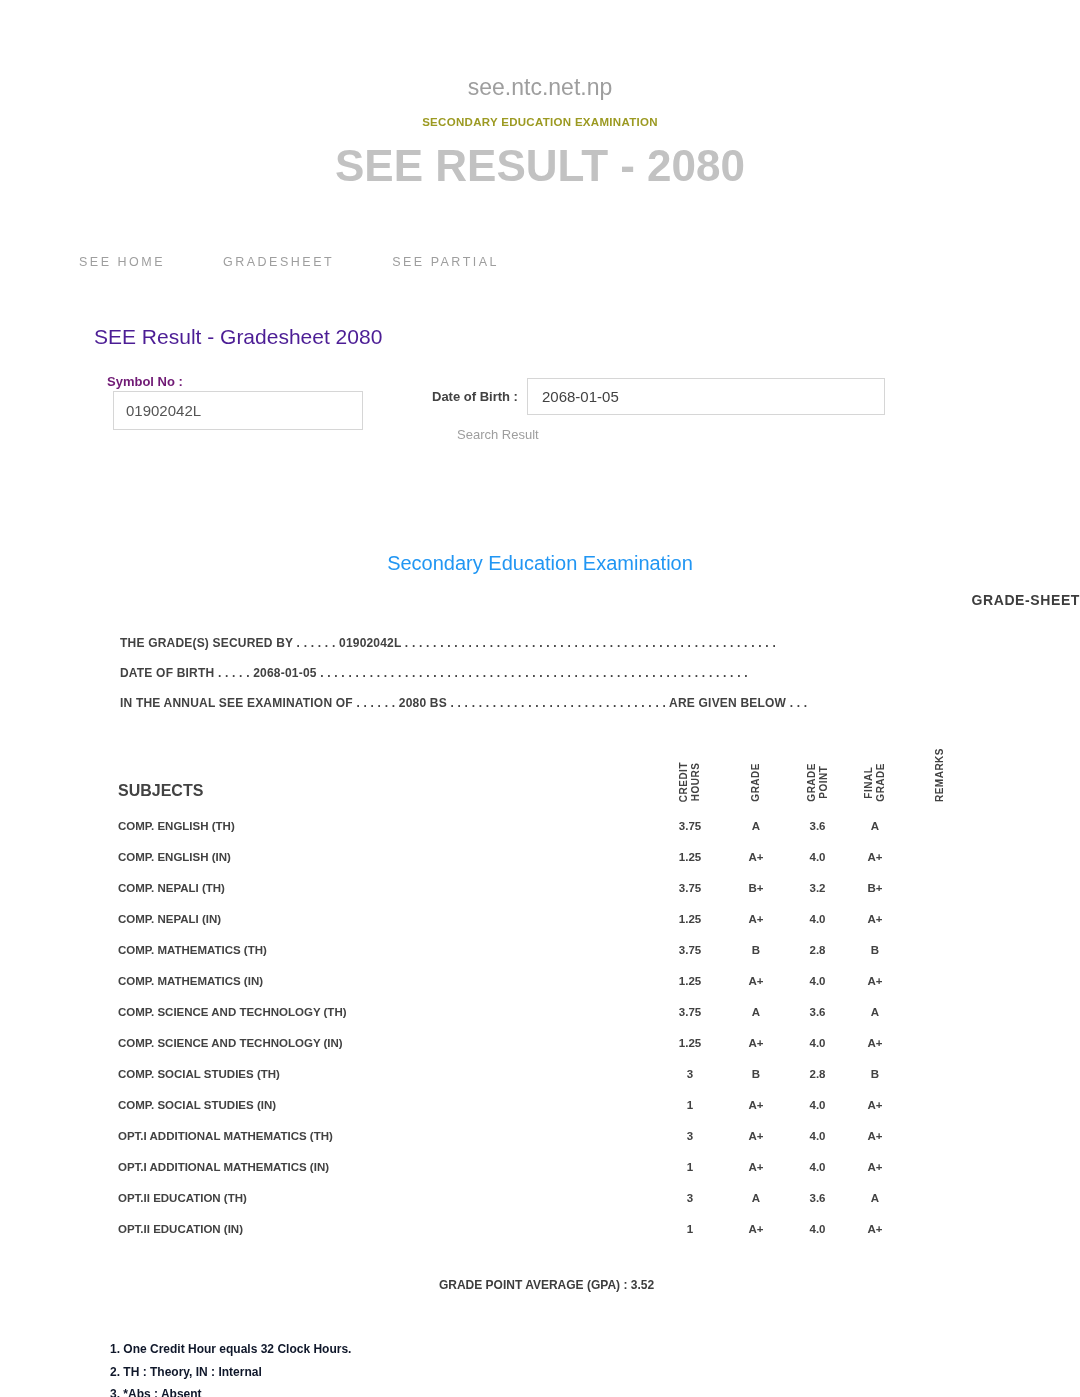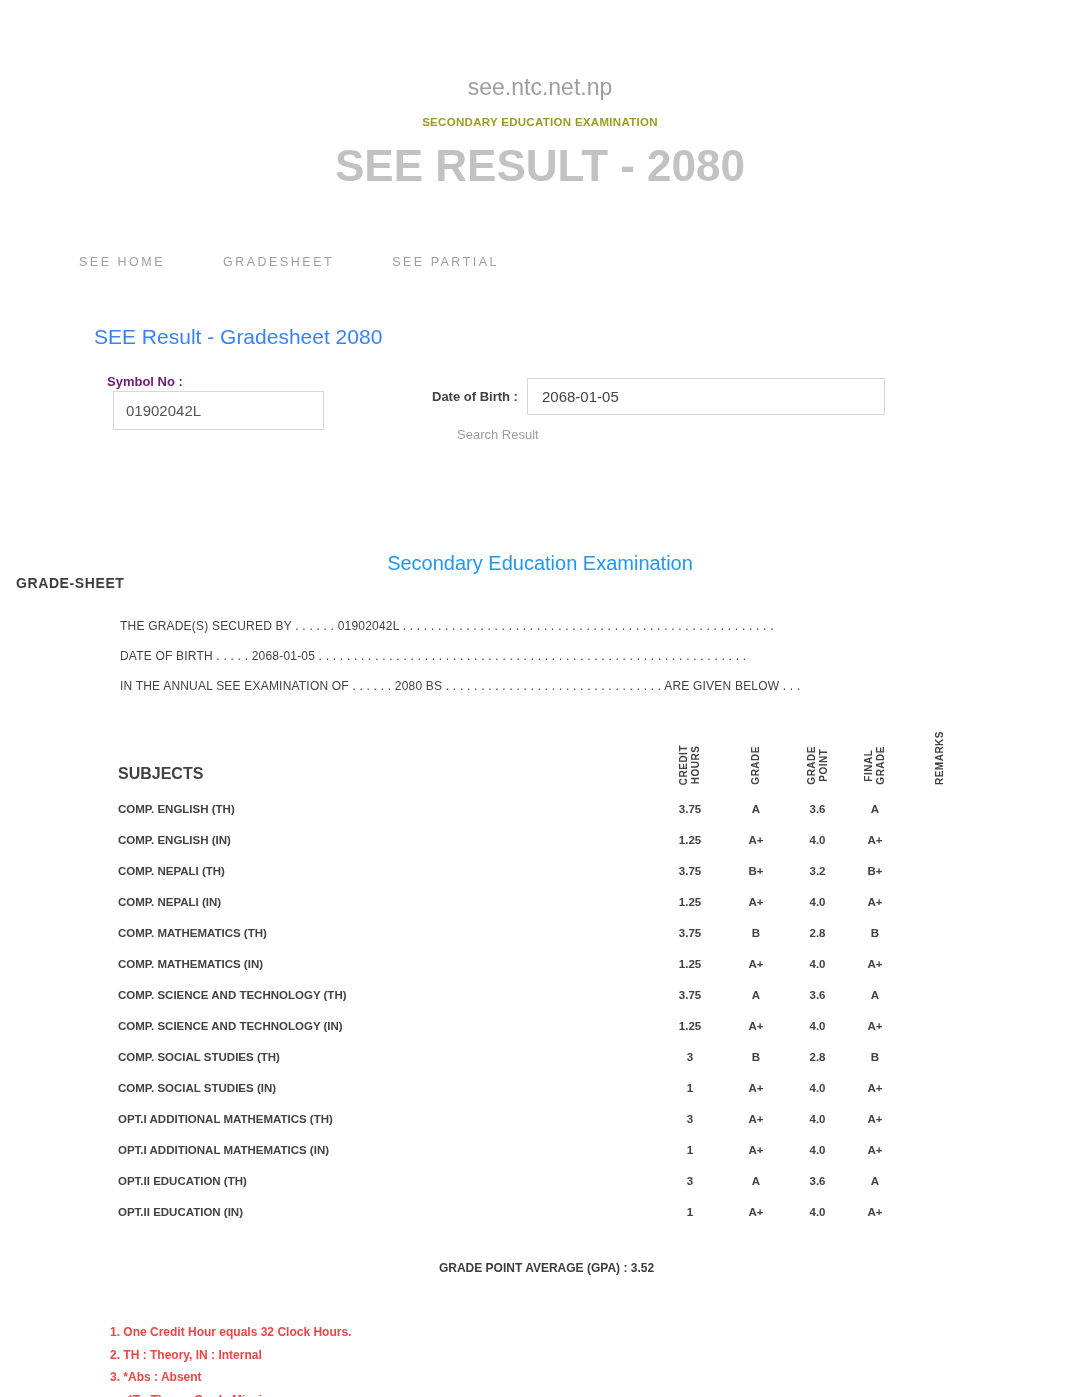--- a/index.html
+++ b/index.html
@@ -41,31 +41,31 @@
     text-decoration: none;
     margin-right: 58px;
     cursor: pointer;
     white-space: nowrap;
   }
   
   .section-heading {
     margin: 56px 0 0 94px;
     font-size: 21px;
     font-weight: 400;
-    color: #3b82f6;
+    color: #4c1d95;
   }
   
   .search-form { position: relative; height: 118px; margin-top: 25px; }
   .symbol-label {
     position: absolute; left: 107px; top: 0;
     font-size: 13px; font-weight: bold; color: #701a75;
   }
   .symbol-input {
     position: absolute; left: 113px; top: 17px;
-    width: 211px; height: 39px;
+    width: 250px; height: 39px;
     border: 1px solid #d6d6d6;
     padding: 0 12px;
     font-size: 15px; color: #555;
     font-family: "Liberation Sans", sans-serif;
     outline: none;
   }
   .dob-label {
     position: absolute; left: 432px; top: 15px;
     font-size: 13px; font-weight: bold; color: #424242;
   }
@@ -85,31 +85,32 @@
   }
   
   .result-heading {
     margin-top: 60px;
     text-align: center;
     font-size: 20px;
     font-weight: 400;
     color: #2196f3;
   }
   .gradesheet-title {
-    text-align: left;
+    margin-top: 17px;
+    text-align: right;
     font-size: 14px;
     font-weight: bold;
     letter-spacing: 0.6px;
     color: #3d3d3d;
     padding-left: 16px;
   }
   .statements { margin: 20px 0 0 120px; }
   .statements p {
     font-size: 12px;
-    font-weight: normal;
+    font-weight: bold;
     line-height: 30px;
     letter-spacing: 0.2px;
     color: #424242;
     white-space: nowrap;
   }
   
   table.gradesheet { border-collapse: collapse; margin: 14px 0 0 118px; table-layout: fixed; }
   table.gradesheet th, table.gradesheet td { border: none; }
   th.col-subjects {
     width: 540px; text-align: left; vertical-align: bottom;
@@ -143,21 +144,21 @@
     font-size: 12px;
     font-weight: bold;
     color: #3d3d3d;
   }
   
   .notes { margin: 46px 0 0 110px; }
   .notes p {
     font-size: 12px;
     font-weight: bold;
     line-height: 22.5px;
-    color: #ef4444;
+    color: #0f172a;
   }
   .notes p.indent { padding-left: 18px; }
 </style>
 </head>
 <body>
 
 <div class="page">
 
   <header class="site-header">
     <div class="site-name">see.ntc.net.np</div>

